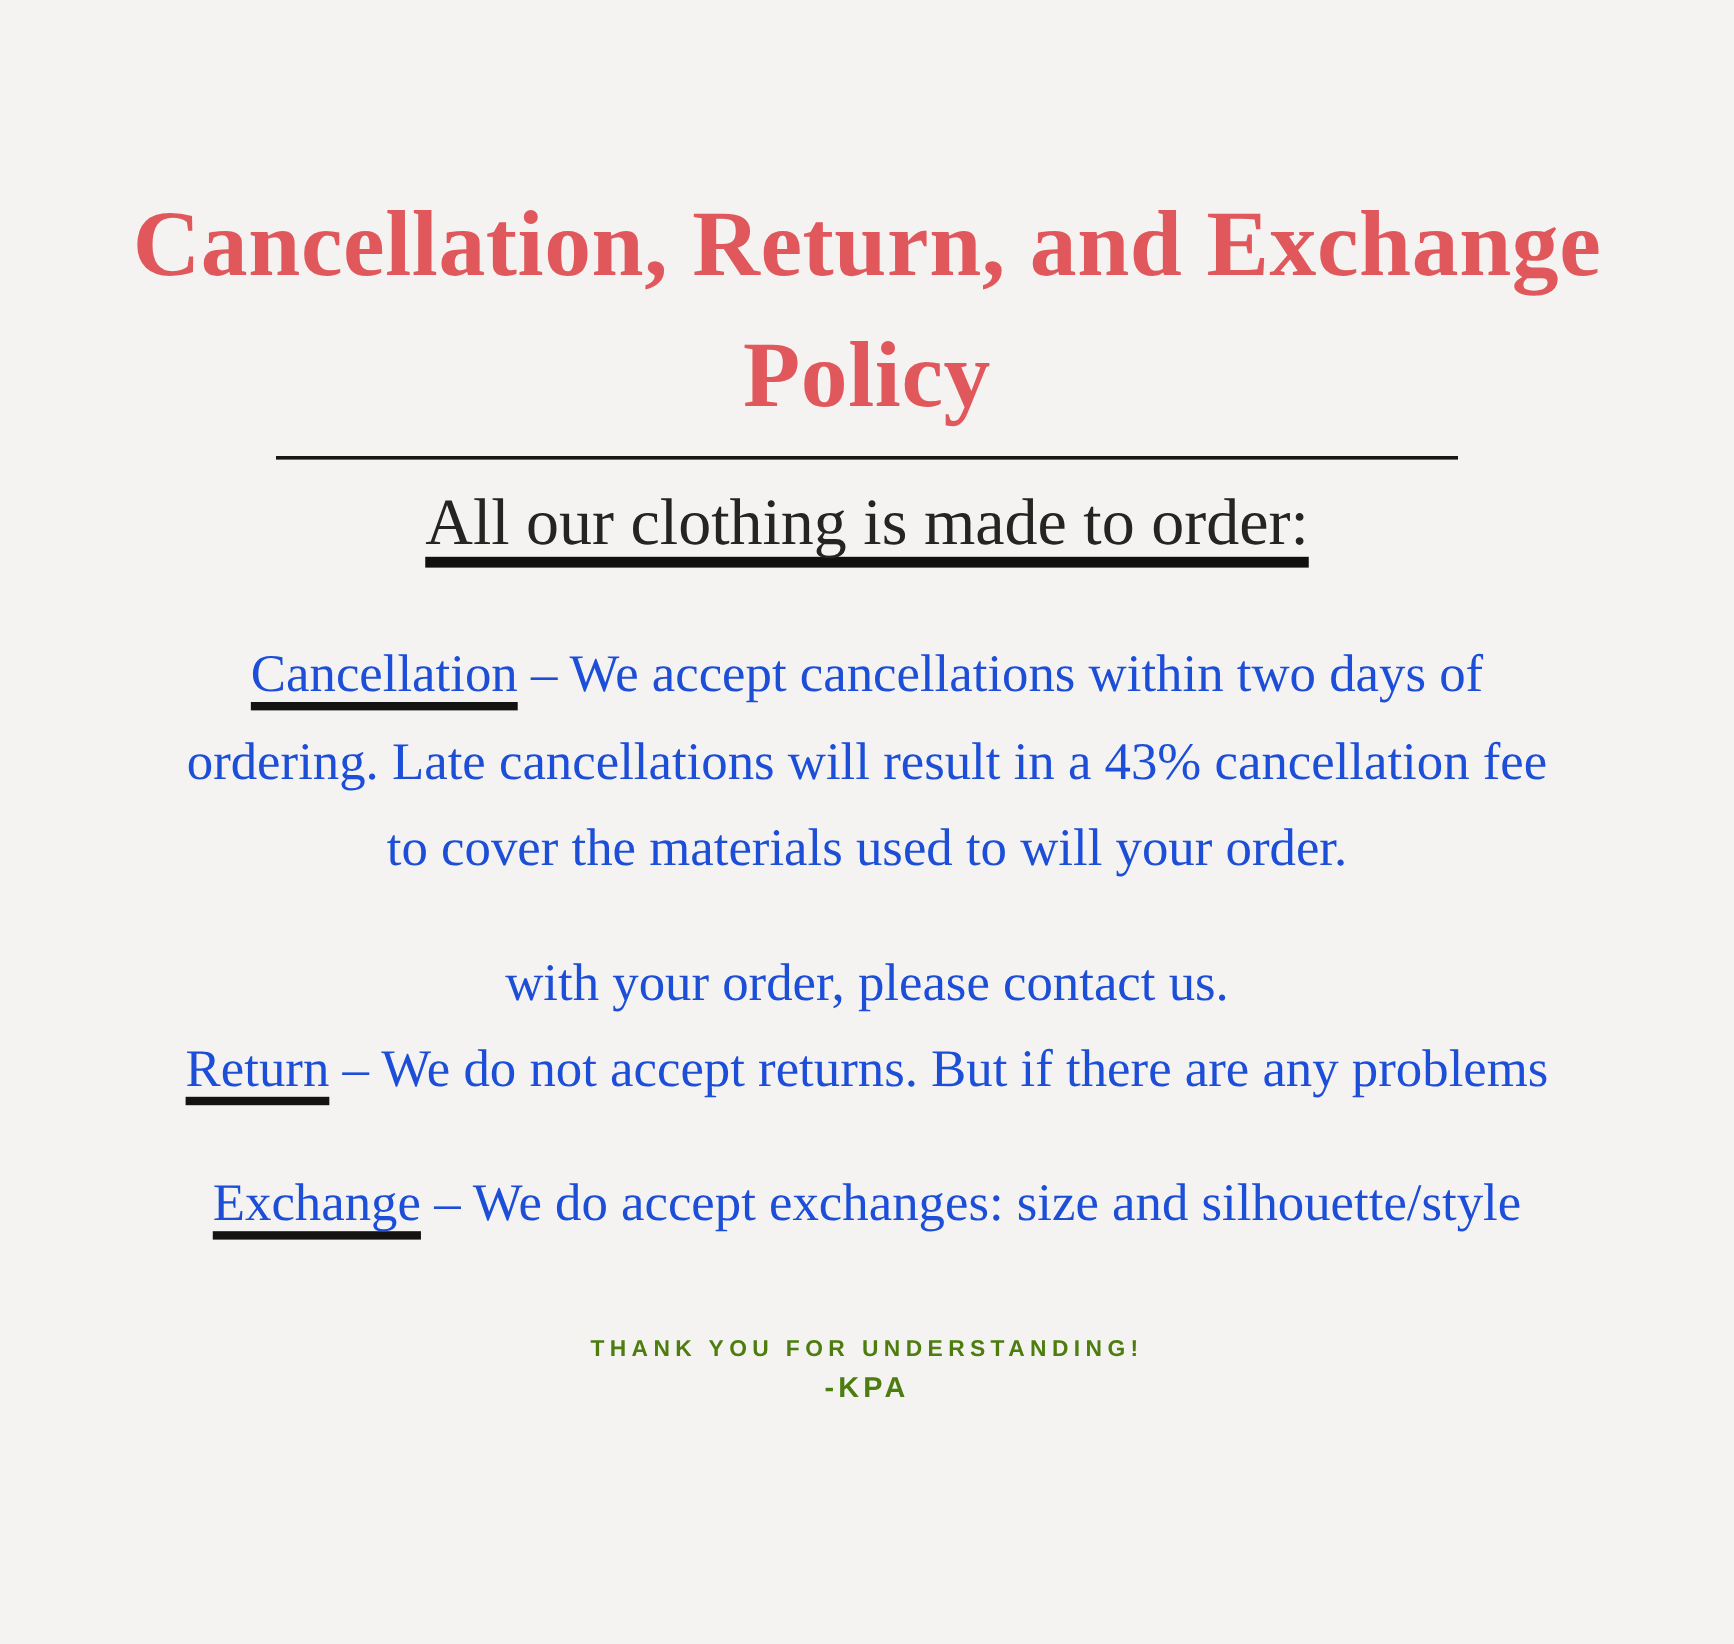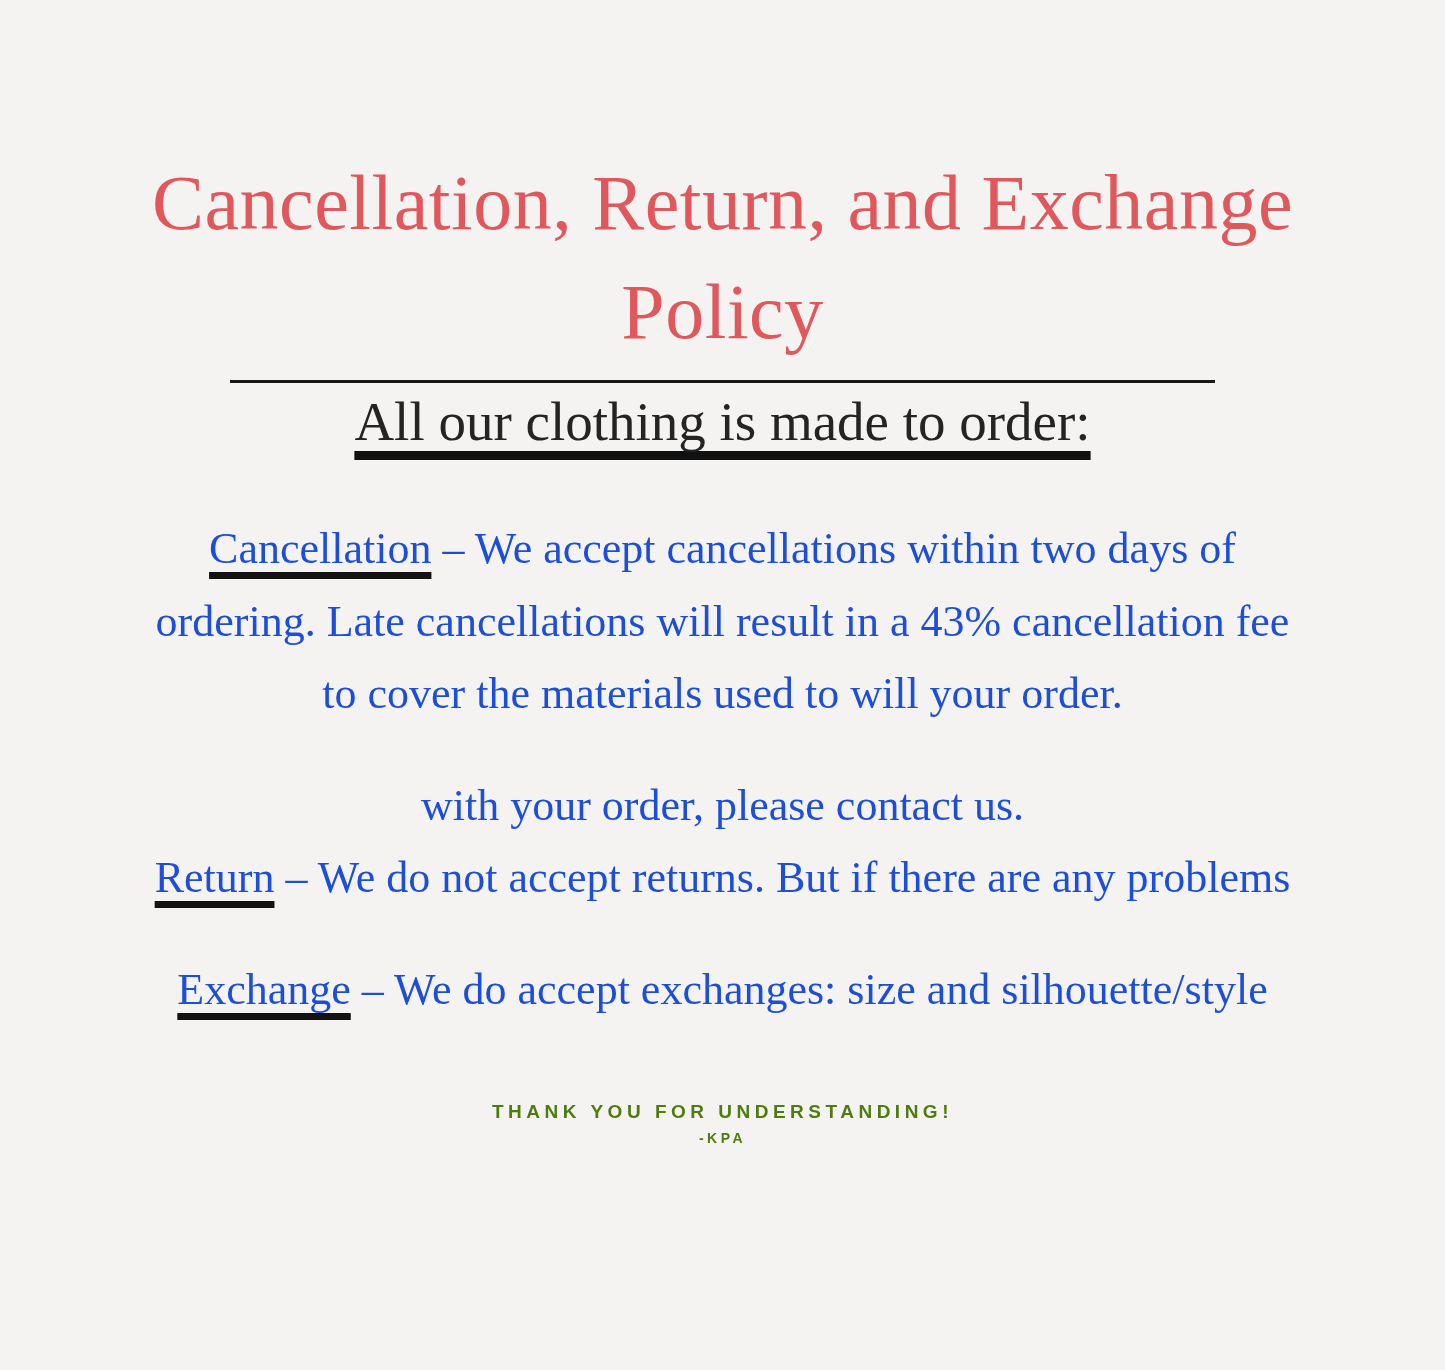--- a/index.html
+++ b/index.html
@@ -16,34 +16,34 @@
   .poster {
     width: 100%;
     height: 100%;
     box-sizing: border-box;
     padding: 148px 20px 0;
     text-align: center;
   }
   .title {
     margin: 0;
     font-size: 78px;
-    font-weight: 400;
+    font-weight: 700;
     color: #e1585c;
     line-height: 1.40;
     letter-spacing: 0.5px;
   }
   .title-line { display: block; }
   .rule {
     width: 985px;
     height: 0;
     border-top: 3px solid #161616;
     margin: 14px auto 0;
   }
   .subtitle {
-    margin: 7px 0 0;
+    margin: 20px 0 0;
     font-size: 55px;
     font-weight: 300;
     color: #242424;
   }
   .subtitle .u {
     text-decoration: underline;
     text-decoration-thickness: 9px;
     text-underline-offset: 11px;
     text-decoration-color: #101010;
     text-decoration-skip-ink: auto;
@@ -71,21 +71,21 @@
     margin-top: 75px;
     font-family: "Liberation Sans", "DejaVu Sans", sans-serif;
     color: #4d7c0f;
   }
   .footer-line1 {
     font-size: 19px;
     font-weight: 700;
     letter-spacing: 4.5px;
   }
   .footer-line2 {
-    font-size: 14px;
+    font-size: 24px;
     font-weight: 700;
     letter-spacing: 3.5px;
     margin-top: 7px;
   }
 </style>
 </head>
 <body>
 
 <div class="poster">
 

